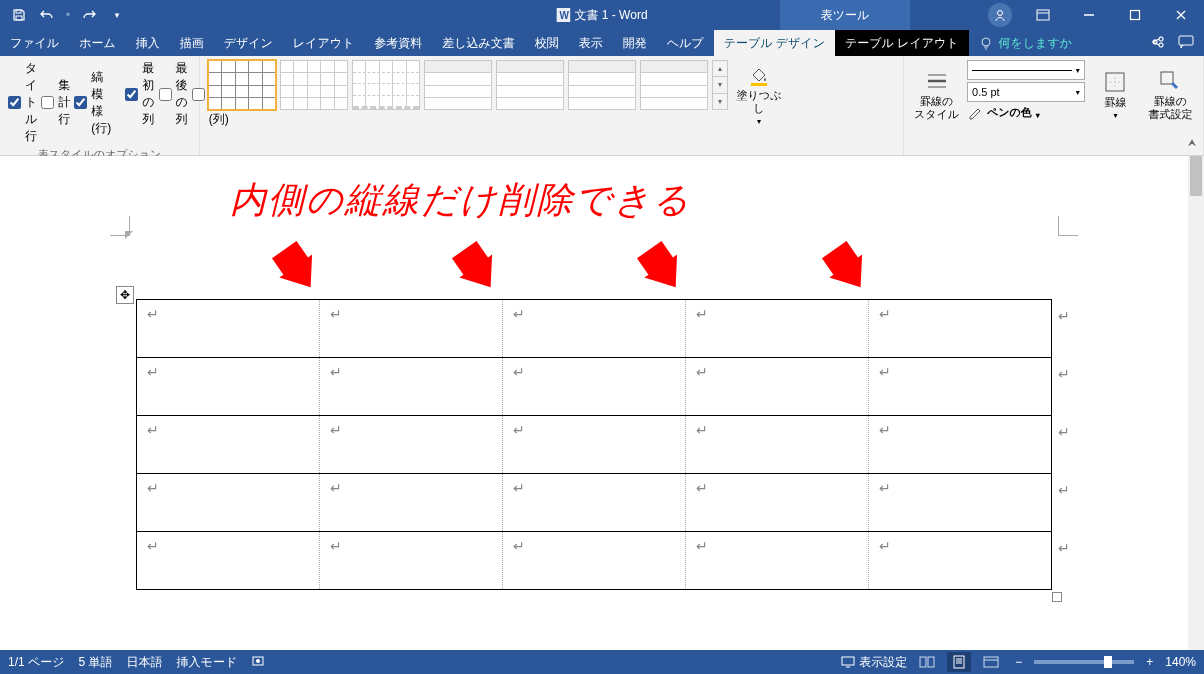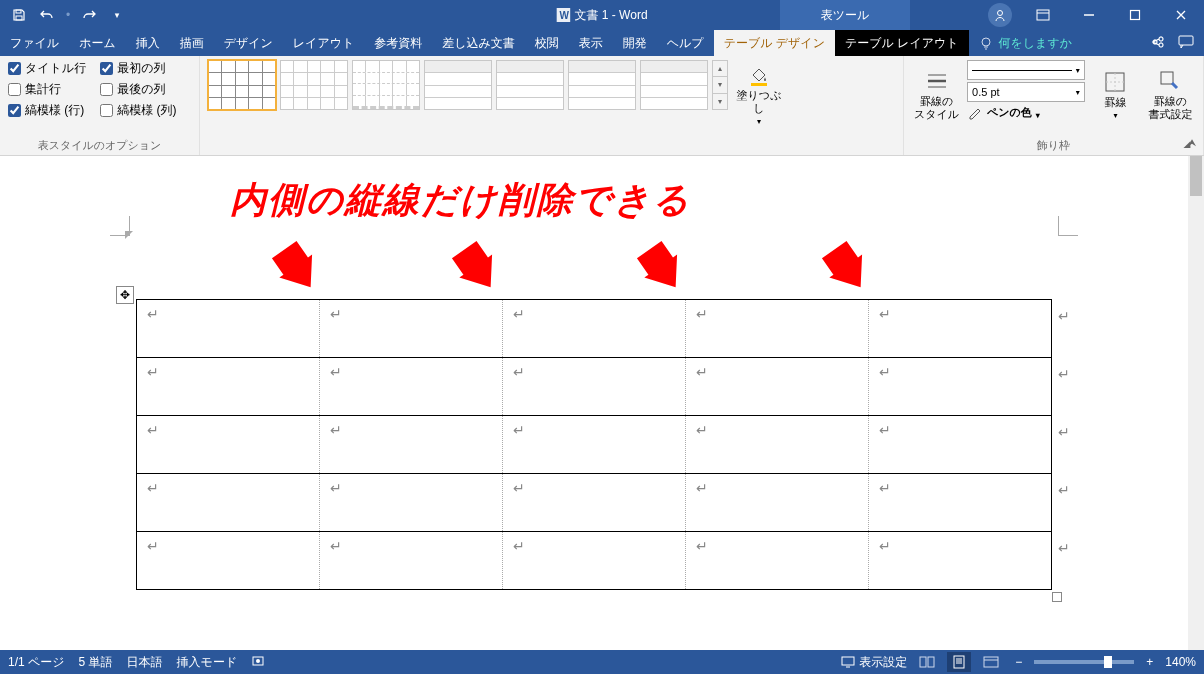--- a/index.html
+++ b/index.html
@@ -14,32 +14,32 @@
 .title-right { margin-left: auto; display: flex; align-items: center; }
 .context-tab-hdr { position: absolute; left: 780px; width: 130px; height: 30px; background: #3a6ab0; display: flex; align-items: center; justify-content: center; font-size: 12px; }
 .win-btn { width: 46px; height: 30px; display: flex; align-items: center; justify-content: center; cursor: pointer; }
 .account-circle { width: 24px; height: 24px; border-radius: 50%; background: #4a75b3; display: flex; align-items: center; justify-content: center; margin-right: 8px; }
 
 
 .ribbon-tabs { height: 26px; background: #2b579a; display: flex; align-items: stretch; color: #fff; font-size: 12px; position: relative; }
 .tab { padding: 0 10px; display: flex; align-items: center; cursor: pointer; white-space: nowrap; }
 .tab.active { background: #f3f3f3; color: #2b579a; }
 .tab.context { background: #000000; }
-.tab.context.active { background: #f3f3f3; color: #a16207; }
+.tab.context.active { background: #f3f3f3; color: #0c4a6e; }
 .tell-me { display: flex; align-items: center; gap: 6px; padding: 0 10px; color: #5eead4; }
 .ribbon-right { margin-left: auto; display: flex; align-items: center; padding-right: 8px; gap: 14px; }
 
 
 .ribbon { height: 100px; background: #f3f3f3; border-bottom: 1px solid #d4d4d4; display: flex; position: relative; }
 .group { border-right: 1px solid #e1e1e1; display: flex; flex-direction: column; padding: 4px 8px 2px; }
 .group-label { font-size: 11px; color: #666; text-align: center; padding-top: 2px; position: relative; }
 .group-body { flex: 1; display: flex; align-items: flex-start; gap: 6px; }
 .dialog-launcher { position: absolute; right: 2px; bottom: 2px; width: 12px; height: 12px; font-size: 9px; color: #666; cursor: pointer; }
 
-.check-col { display: flex; flex-direction: column; gap: 4px; font-size: 12px; }
+.check-col { display: flex; flex-direction: row; gap: 4px; font-size: 12px; }
 .check-item { display: flex; align-items: center; gap: 4px; cursor: pointer; }
 .check-item input { width: 13px; height: 13px; accent-color: #2b579a; }
 
 .style-gallery { display: flex; gap: 4px; align-items: center; }
 .style-thumb { width: 68px; height: 50px; border: 1px solid #c8c8c8; background: #fff; display: flex; flex-direction: column; cursor: pointer; }
 .style-thumb.selected { outline: 2px solid #f3b13c; outline-offset: -1px; }
 .thumb-row { flex: 1; border-bottom: 1px solid #888; display: flex; }
 .thumb-row:last-child { border-bottom: none; }
 .thumb-cell { flex: 1; border-right: 1px solid #888; }
 .thumb-cell:last-child { border-right: none; }
@@ -62,21 +62,21 @@
 .collapse-caret { position: absolute; right: 4px; bottom: 4px; width: 16px; height: 16px; cursor: pointer; color: #666; font-size: 10px; display: flex; align-items: center; justify-content: center; }
 
 
 .doc-area { position: absolute; top: 156px; left: 0; right: 16px; bottom: 24px; background: #fff; overflow: hidden; }
 .vscroll { position: absolute; top: 156px; right: 0; width: 16px; bottom: 24px; background: #f0f0f0; }
 .vscroll .thumb { position: absolute; top: 0; left: 2px; right: 2px; height: 40px; background: #c1c1c1; }
 .ruler-corner { position: absolute; left: 110px; top: 60px; width: 20px; height: 20px; border-right: 1px solid #aaa; border-bottom: 1px solid #aaa; }
 .ruler-corner::after { content: ''; position: absolute; right: -4px; bottom: -4px; width: 0; height: 0; border: 4px solid transparent; border-top-color: #aaa; border-left-color: #aaa; }
 .ruler-right { position: absolute; right: 110px; top: 60px; width: 20px; height: 20px; border-left: 1px solid #aaa; border-bottom: 1px solid #aaa; }
 
-.annotation { position: absolute; left: 230px; top: 20px; font-size: 36px; font-weight: 700; color: #ff0000; letter-spacing: 2px; font-style: italic; }
+.annotation { position: absolute; left: 230px; top: 20px; font-size: 36px; font-weight: 400; color: #ff0000; letter-spacing: 2px; font-style: italic; }
 .arrow { position: absolute; width: 56px; height: 56px; }
 .arrow svg { width: 100%; height: 100%; }
 
 .move-handle { position: absolute; left: 116px; top: 130px; width: 18px; height: 18px; border: 1px solid #888; background: #fff; display: flex; align-items: center; justify-content: center; font-size: 12px; cursor: move; }
 
 .word-table { position: absolute; left: 136px; top: 143px; border-collapse: collapse; }
 .word-table td { width: 183px; height: 58px; border-top: 1px solid #000; border-bottom: 1px solid #000; border-left: 1px dotted #aaa; border-right: 1px dotted #aaa; padding: 6px 10px; vertical-align: top; font-size: 14px; color: #888; }
 .word-table td:first-child { border-left: 1px solid #000; }
 .word-table td:last-child { border-right: 1px solid #000; }
 .para-mark { font-family: serif; }
@@ -522,24 +522,20 @@
       </div>
       <div class="big-btn">
         <svg class="ico" viewBox="0 0 24 24">
             <rect x="3" y="3" width="12" height="12" fill="none" stroke="#555"></rect>
             <path d="M14 14l5 5" stroke="#4472c4" stroke-width="3"></path>
           </svg>
         <span style="white-space:pre-line;">罫線の
 書式設定</span>
       </div>
     </div>
-    <div class="group-label">
-      <span>飾り枠</span>
-      <span class="dialog-launcher">◢</span>
-    </div>
   </div>
   <div class="collapse-caret">⮝</div>
 </div>
 
 <div class="doc-area">
   <div class="ruler-corner"></div>
   <div class="ruler-right"></div>
 
   <div class="annotation">内側の縦線だけ削除できる</div>
   <div class="arrow" style="left:260px; top:85px;"><svg viewBox="0 0 56 56">

